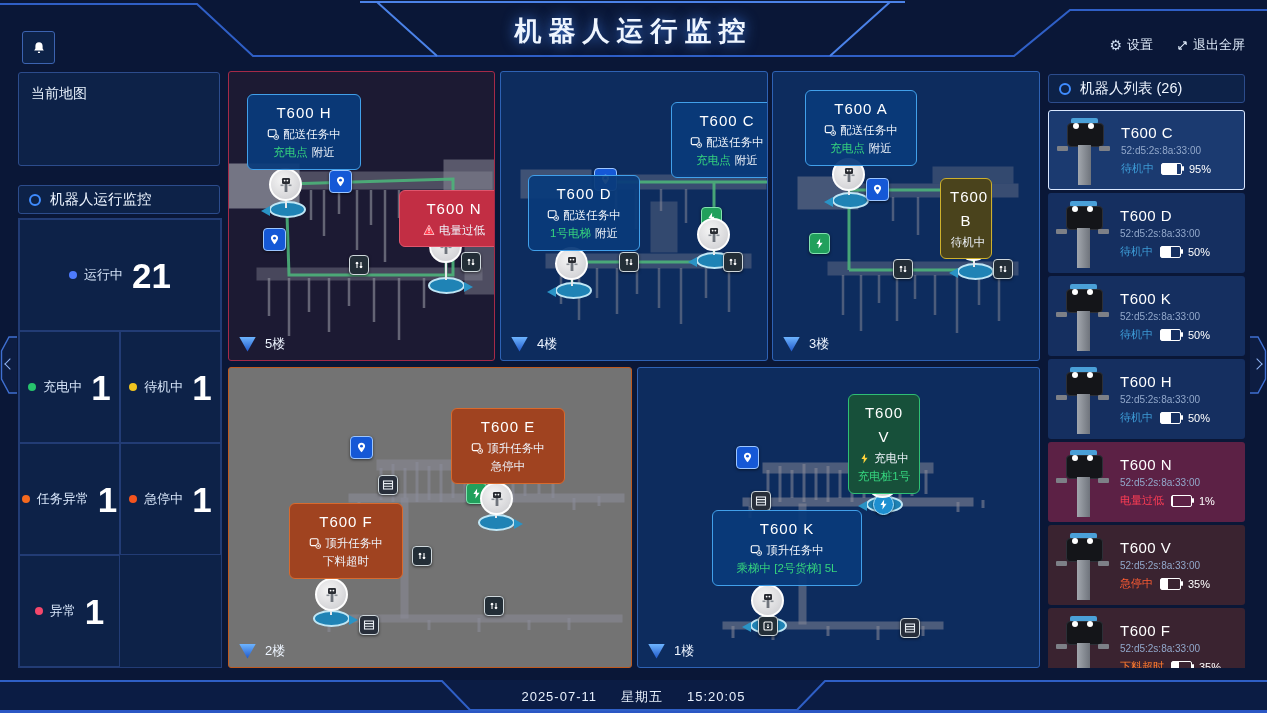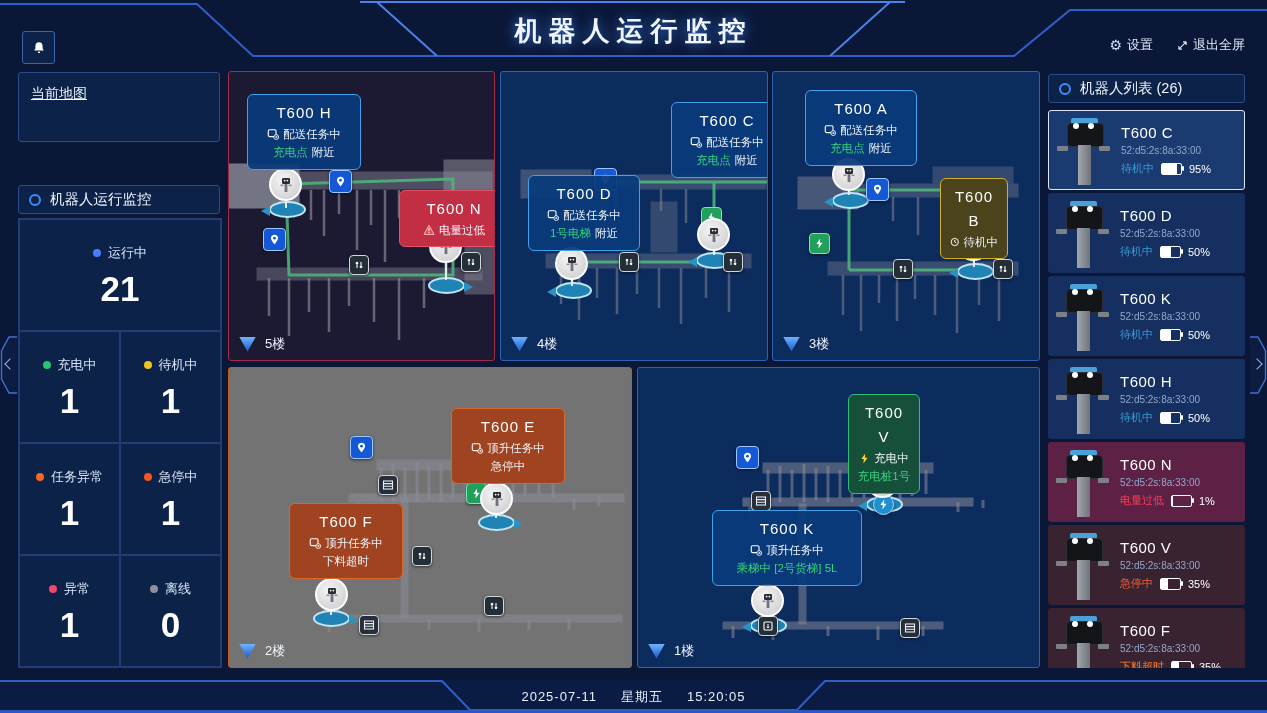--- a/index.html
+++ b/index.html
@@ -15,33 +15,33 @@
     text-shadow:0 0 14px rgba(64,130,240,.9);}
   #bell-btn{position:absolute;left:22px;top:31px;width:31px;height:31px;background:#0d2248;
     border:1px solid #3c63b0;border-radius:3px;display:flex;align-items:center;justify-content:center;cursor:pointer;}
   #hdr-actions{position:absolute;right:22px;top:36px;display:flex;gap:24px;align-items:center;
     font-size:13px;color:#dde9f8;}
   .hdr-act{display:flex;align-items:center;gap:5px;cursor:pointer;}
   .gear{font-size:14px;color:#cfe0f5;}
 
   
   .panel{position:absolute;background:#0d2248;border:1px solid #2c4c8c;border-radius:3px;box-sizing:border-box;}
-  #map-panel{left:18px;top:72px;width:202px;height:70px;padding:12px 12px 0;text-decoration:underline;}
+  #map-panel{left:18px;top:72px;width:202px;height:94px;padding:12px 12px 0;}
   #map-panel .cap{font-size:14px;color:#e8f1fb;}
   #map-select{margin-top:10px;height:33px;border:1px solid #3e66a8;border-radius:4px;background:#0d2248;
     display:flex;align-items:center;justify-content:space-between;padding:0 10px;font-size:13px;color:#e8f1fb;cursor:pointer;}
   .chev{width:7px;height:7px;border-right:1.6px solid #7f9cc9;border-bottom:1.6px solid #7f9cc9;
     transform:rotate(45deg);margin-top:-4px;}
   .sec-head{display:flex;align-items:center;gap:9px;padding:0 10px;font-size:14.5px;color:#eef5ff;}
   #overview-head{left:18px;top:185px;width:202px;height:29px;}
   .ring{width:8px;height:8px;border:2.5px solid #3f8cff;border-radius:50%;flex:none;}
 
   #stats-panel{left:18px;top:218px;width:202px;height:448px;background:#0d2248;border:1px solid #223c75;}
   .stat-cell{position:absolute;box-sizing:border-box;border:1px solid #223c75;
-    display:flex;flex-direction:column;align-items:center;justify-content:center;gap:9px;}
+    display:flex;flex-direction:row;align-items:center;justify-content:center;gap:9px;}
   .stat-lab{display:flex;align-items:center;gap:7px;font-size:13px;color:#d6e4f8;}
   .dot{width:8px;height:8px;border-radius:50%;flex:none;}
   .stat-val{font-size:35px;font-weight:bold;color:#fff;line-height:1;}
 
   
   .floor{position:absolute;border-radius:3px;box-sizing:border-box;overflow:hidden;}
   .floor.blue{background:#0d2c5e;border:1px solid #2e62b4;}
   .floor.red{background:#1c1a33;border:1px solid #a52a48;}
   .floor.orange{background:#737373;border:1px solid #bf5a1f;}
   .floor-tag{position:absolute;left:10px;bottom:7px;display:flex;align-items:center;gap:9px;
@@ -190,27 +190,20 @@
       </div>
     <div class="stat-val">1</div>
   </div>
   <div class="stat-cell" style="left:0;top:336px;width:101px;height:112px;">
     <div class="stat-lab">
         <span class="dot" style="background: rgb(244, 71, 107);"></span>
         <span>异常</span>
       </div>
     <div class="stat-val">1</div>
   </div>
-  <div class="stat-cell" style="left:101px;top:336px;width:101px;height:112px;">
-    <div class="stat-lab">
-        <span class="dot" style="background: rgb(142, 144, 153);"></span>
-        <span>离线</span>
-      </div>
-    <div class="stat-val">0</div>
-  </div>
 </div>
 
 <div class="floor red" style="left:228px;top:71px;width:267px;height:290px;">
   <svg class="abs" width="267" height="290">
     <g class="blobs" stroke="none">
       <rect x="0" y="92" width="70" height="44" opacity=".8"></rect>
       <rect x="58" y="100" width="205" height="17" opacity=".45"></rect>
       <rect x="215" y="88" width="52" height="36" opacity=".55"></rect>
       <rect x="28" y="196" width="225" height="12" opacity=".4"></rect>
       <rect x="236" y="138" width="31" height="84" opacity=".45"></rect>
@@ -465,21 +458,21 @@
           <circle cx="10.8" cy="10.6" r="2.8" fill="#0a3a76" stroke="#fff"></circle>
           <path d="M9.5 10.6h2.4 M10.9 9.5l1 1.1-1 1.1" fill="none" stroke="#fff"></path>
         </svg>
         <span>配送任务中</span>
       </div>
     <div class="r">
         <span class="hl">充电点</span>
         <span>附近</span>
       </div>
   </div>
-  <div class="map-label lbl-yellow" style="left:167px;top:106px;width:68px;">
+  <div class="map-label lbl-yellow" style="left:167px;top:106px;width:52px;">
     <div class="t">T600 B</div>
     <div class="r">
         <svg width="12" height="12" viewBox="0 0 12 12">
           <circle cx="6" cy="6" r="4.6" fill="none" stroke="#fff" stroke-width="1.2"></circle>
           <path d="M6 3.4V6l1.8 1.2" stroke="#fff" fill="none" stroke-width="1.2"></path>
         </svg>
         <span>待机中</span>
       </div>
   </div>
   <div class="floor-tag">

